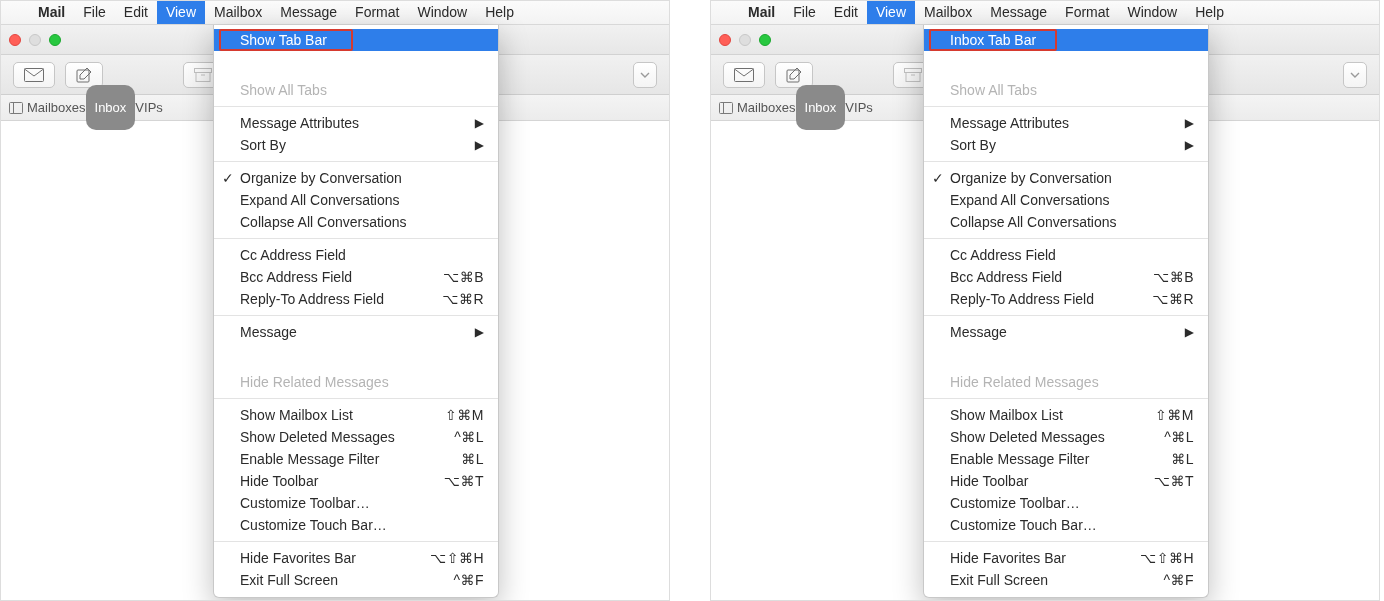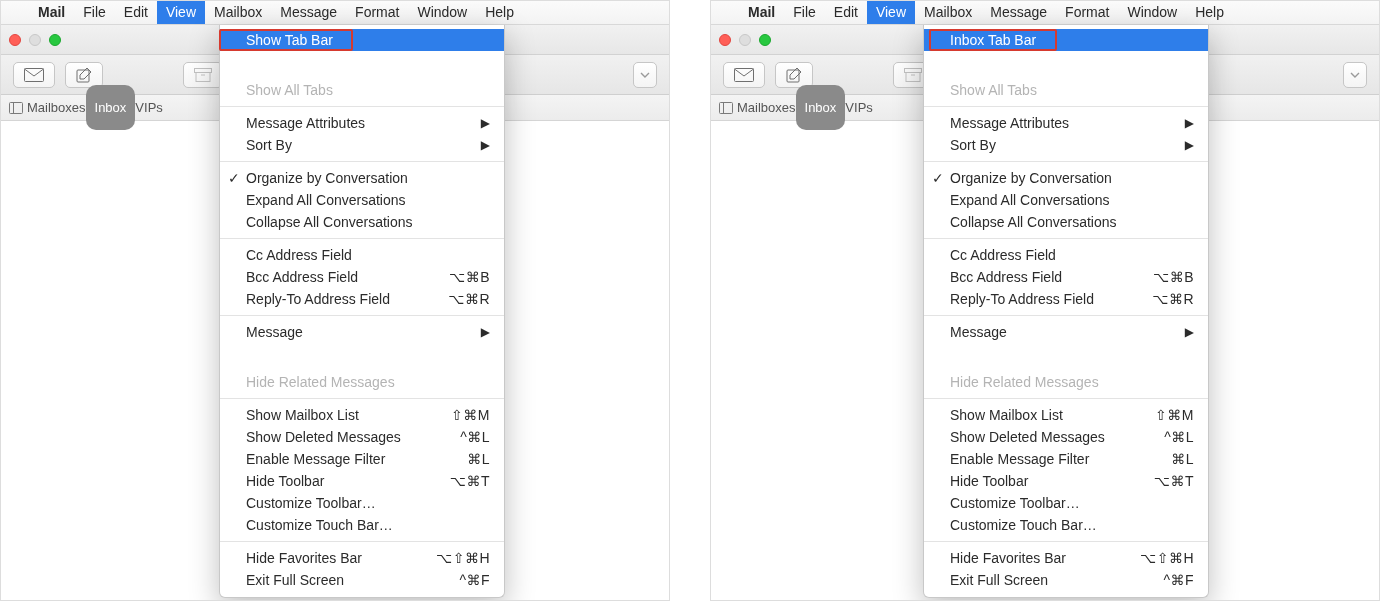--- a/index.html
+++ b/index.html
@@ -210,21 +210,21 @@
           <rect x="0.5" y="0.5" width="13" height="11" rx="1" fill="none" stroke="#7a7a7a"></rect>
           <line x1="4.5" y1="0.5" x2="4.5" y2="11.5" stroke="#7a7a7a"></line>
         </svg>
       <span>Mailboxes</span>
     </span>
     <span class="pill">Inbox</span>
     <span>VIPs</span>
   </div>
   <div class="content"></div>
 
-  <div class="dropdown" style="left:218px">
+  <div class="dropdown" style="left:212px">
       <div class="mrow high">
         <span>Show Tab Bar</span>
       </div>
       <div class="mrow dis">
         <span>Show All Tabs</span>
       </div>
       <div class="msep"></div>
       <div class="mrow">
         <span>Message Attributes</span>
         <span class="sub">▶</span>

